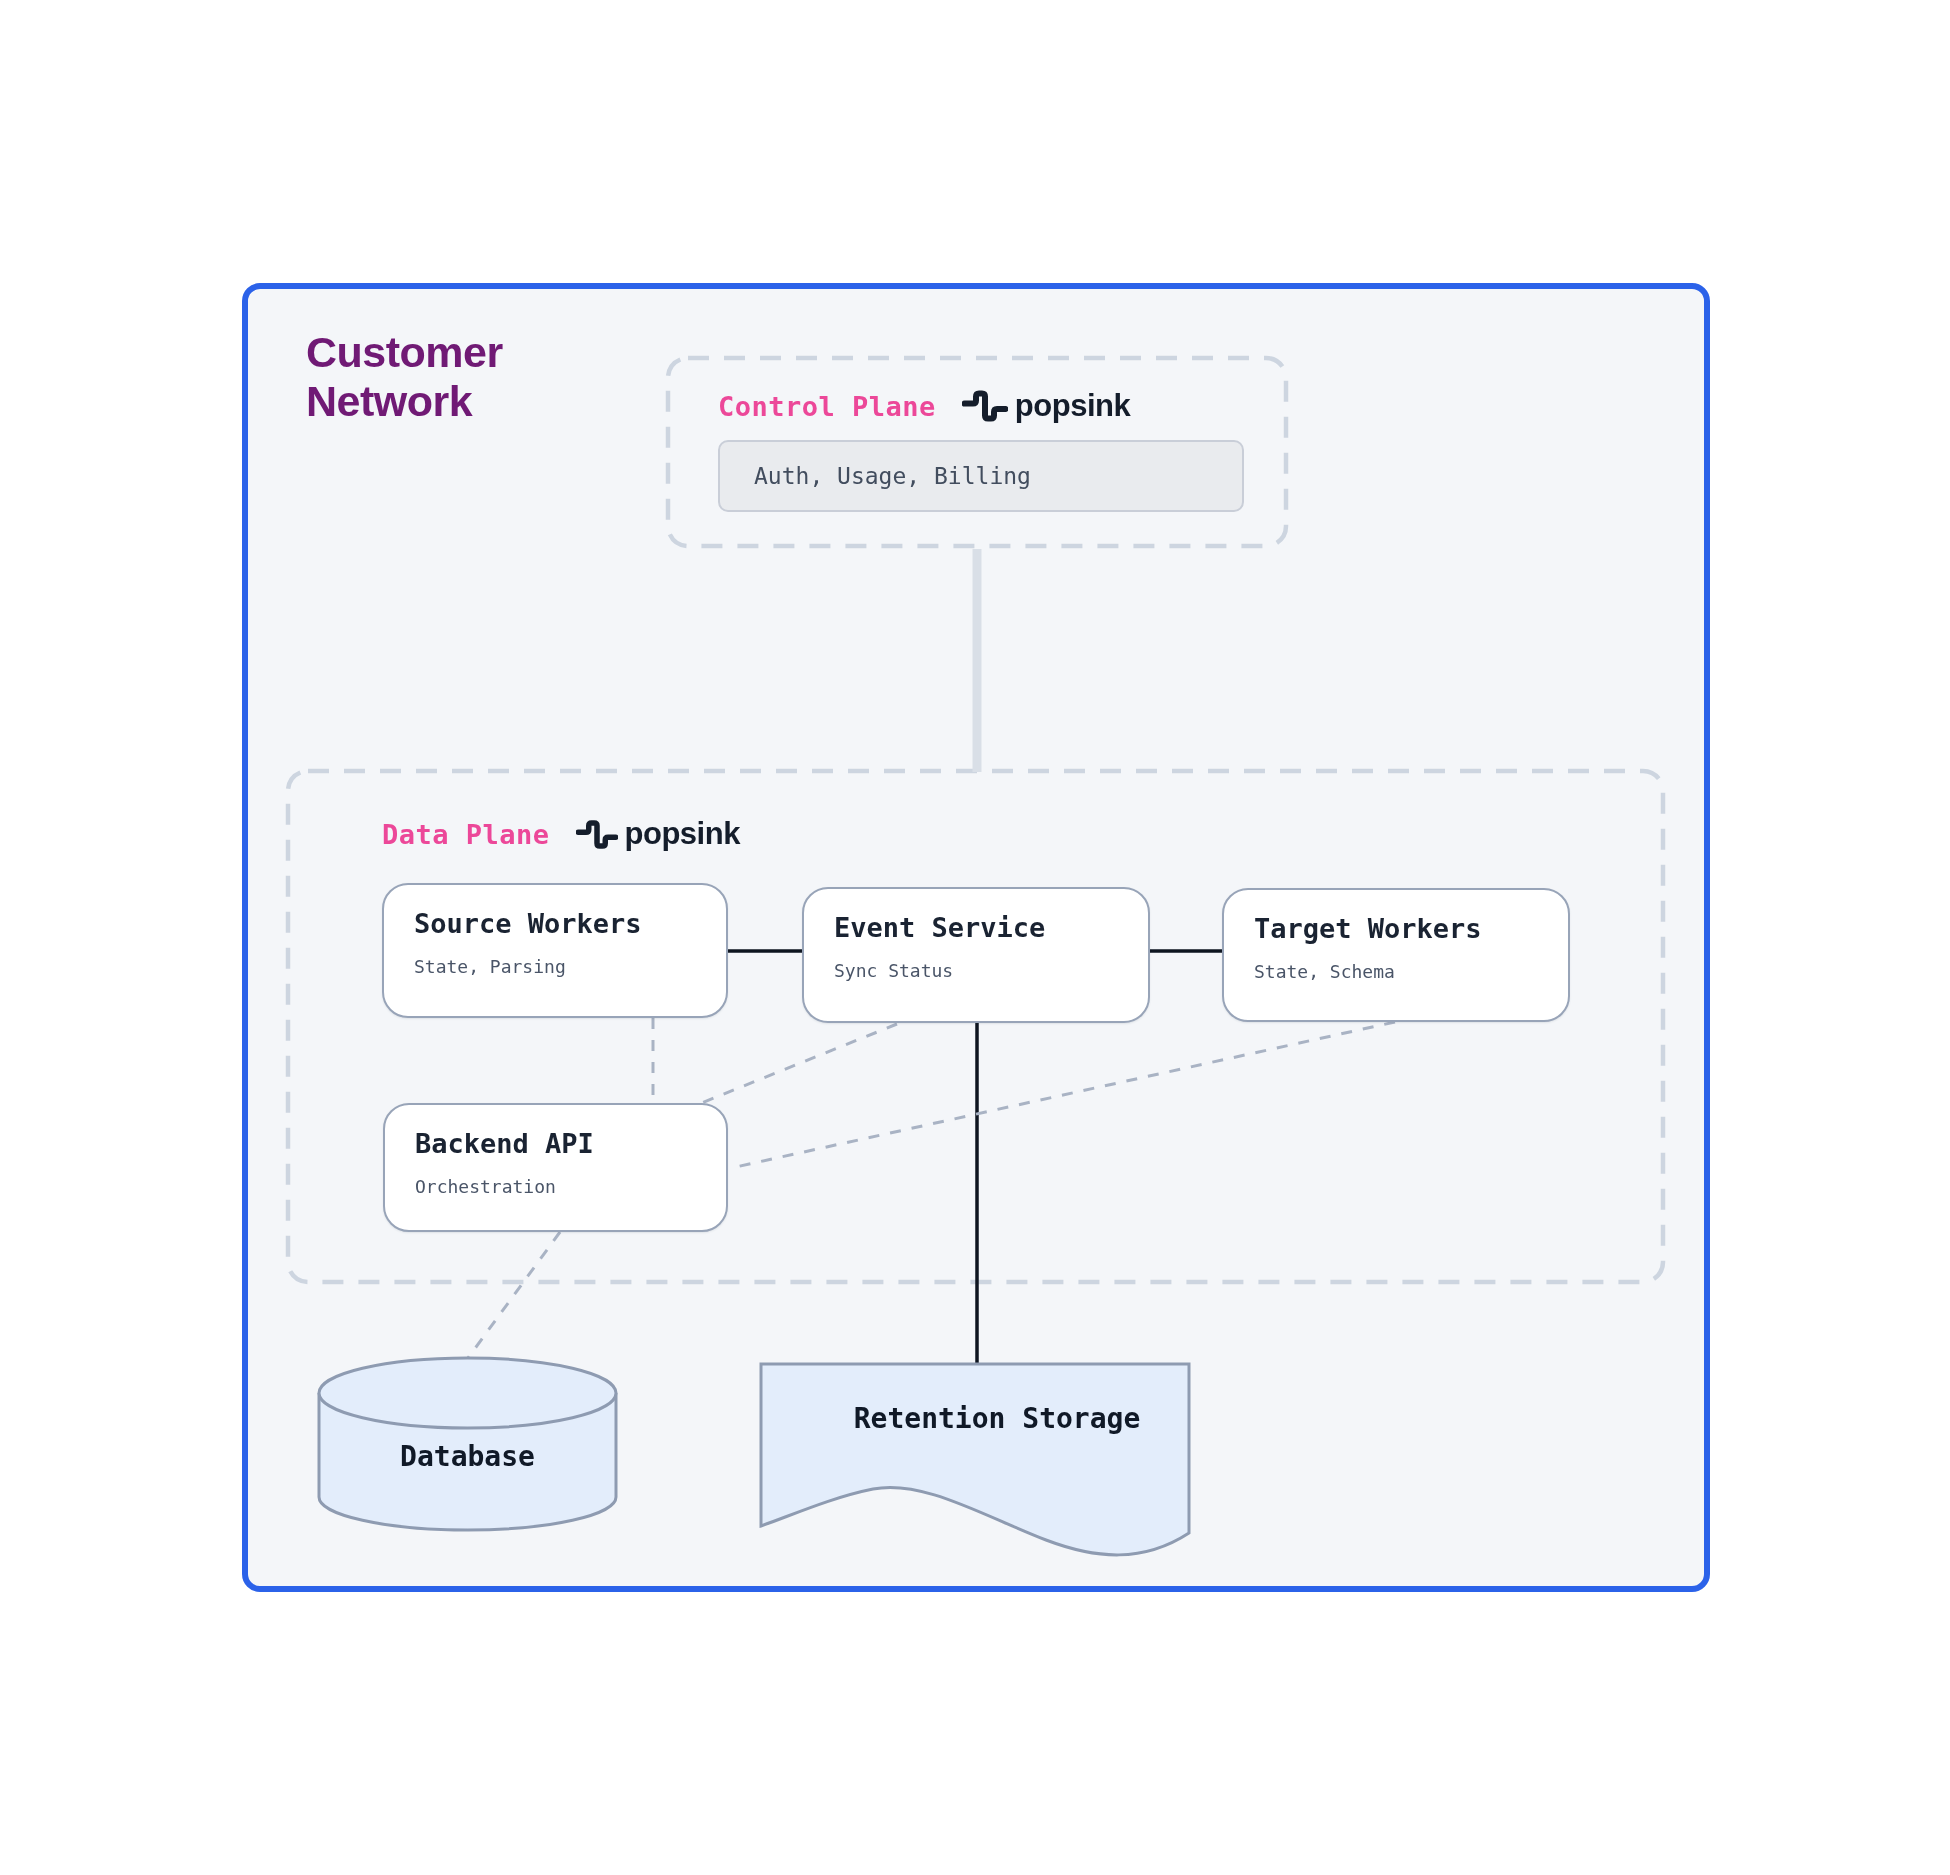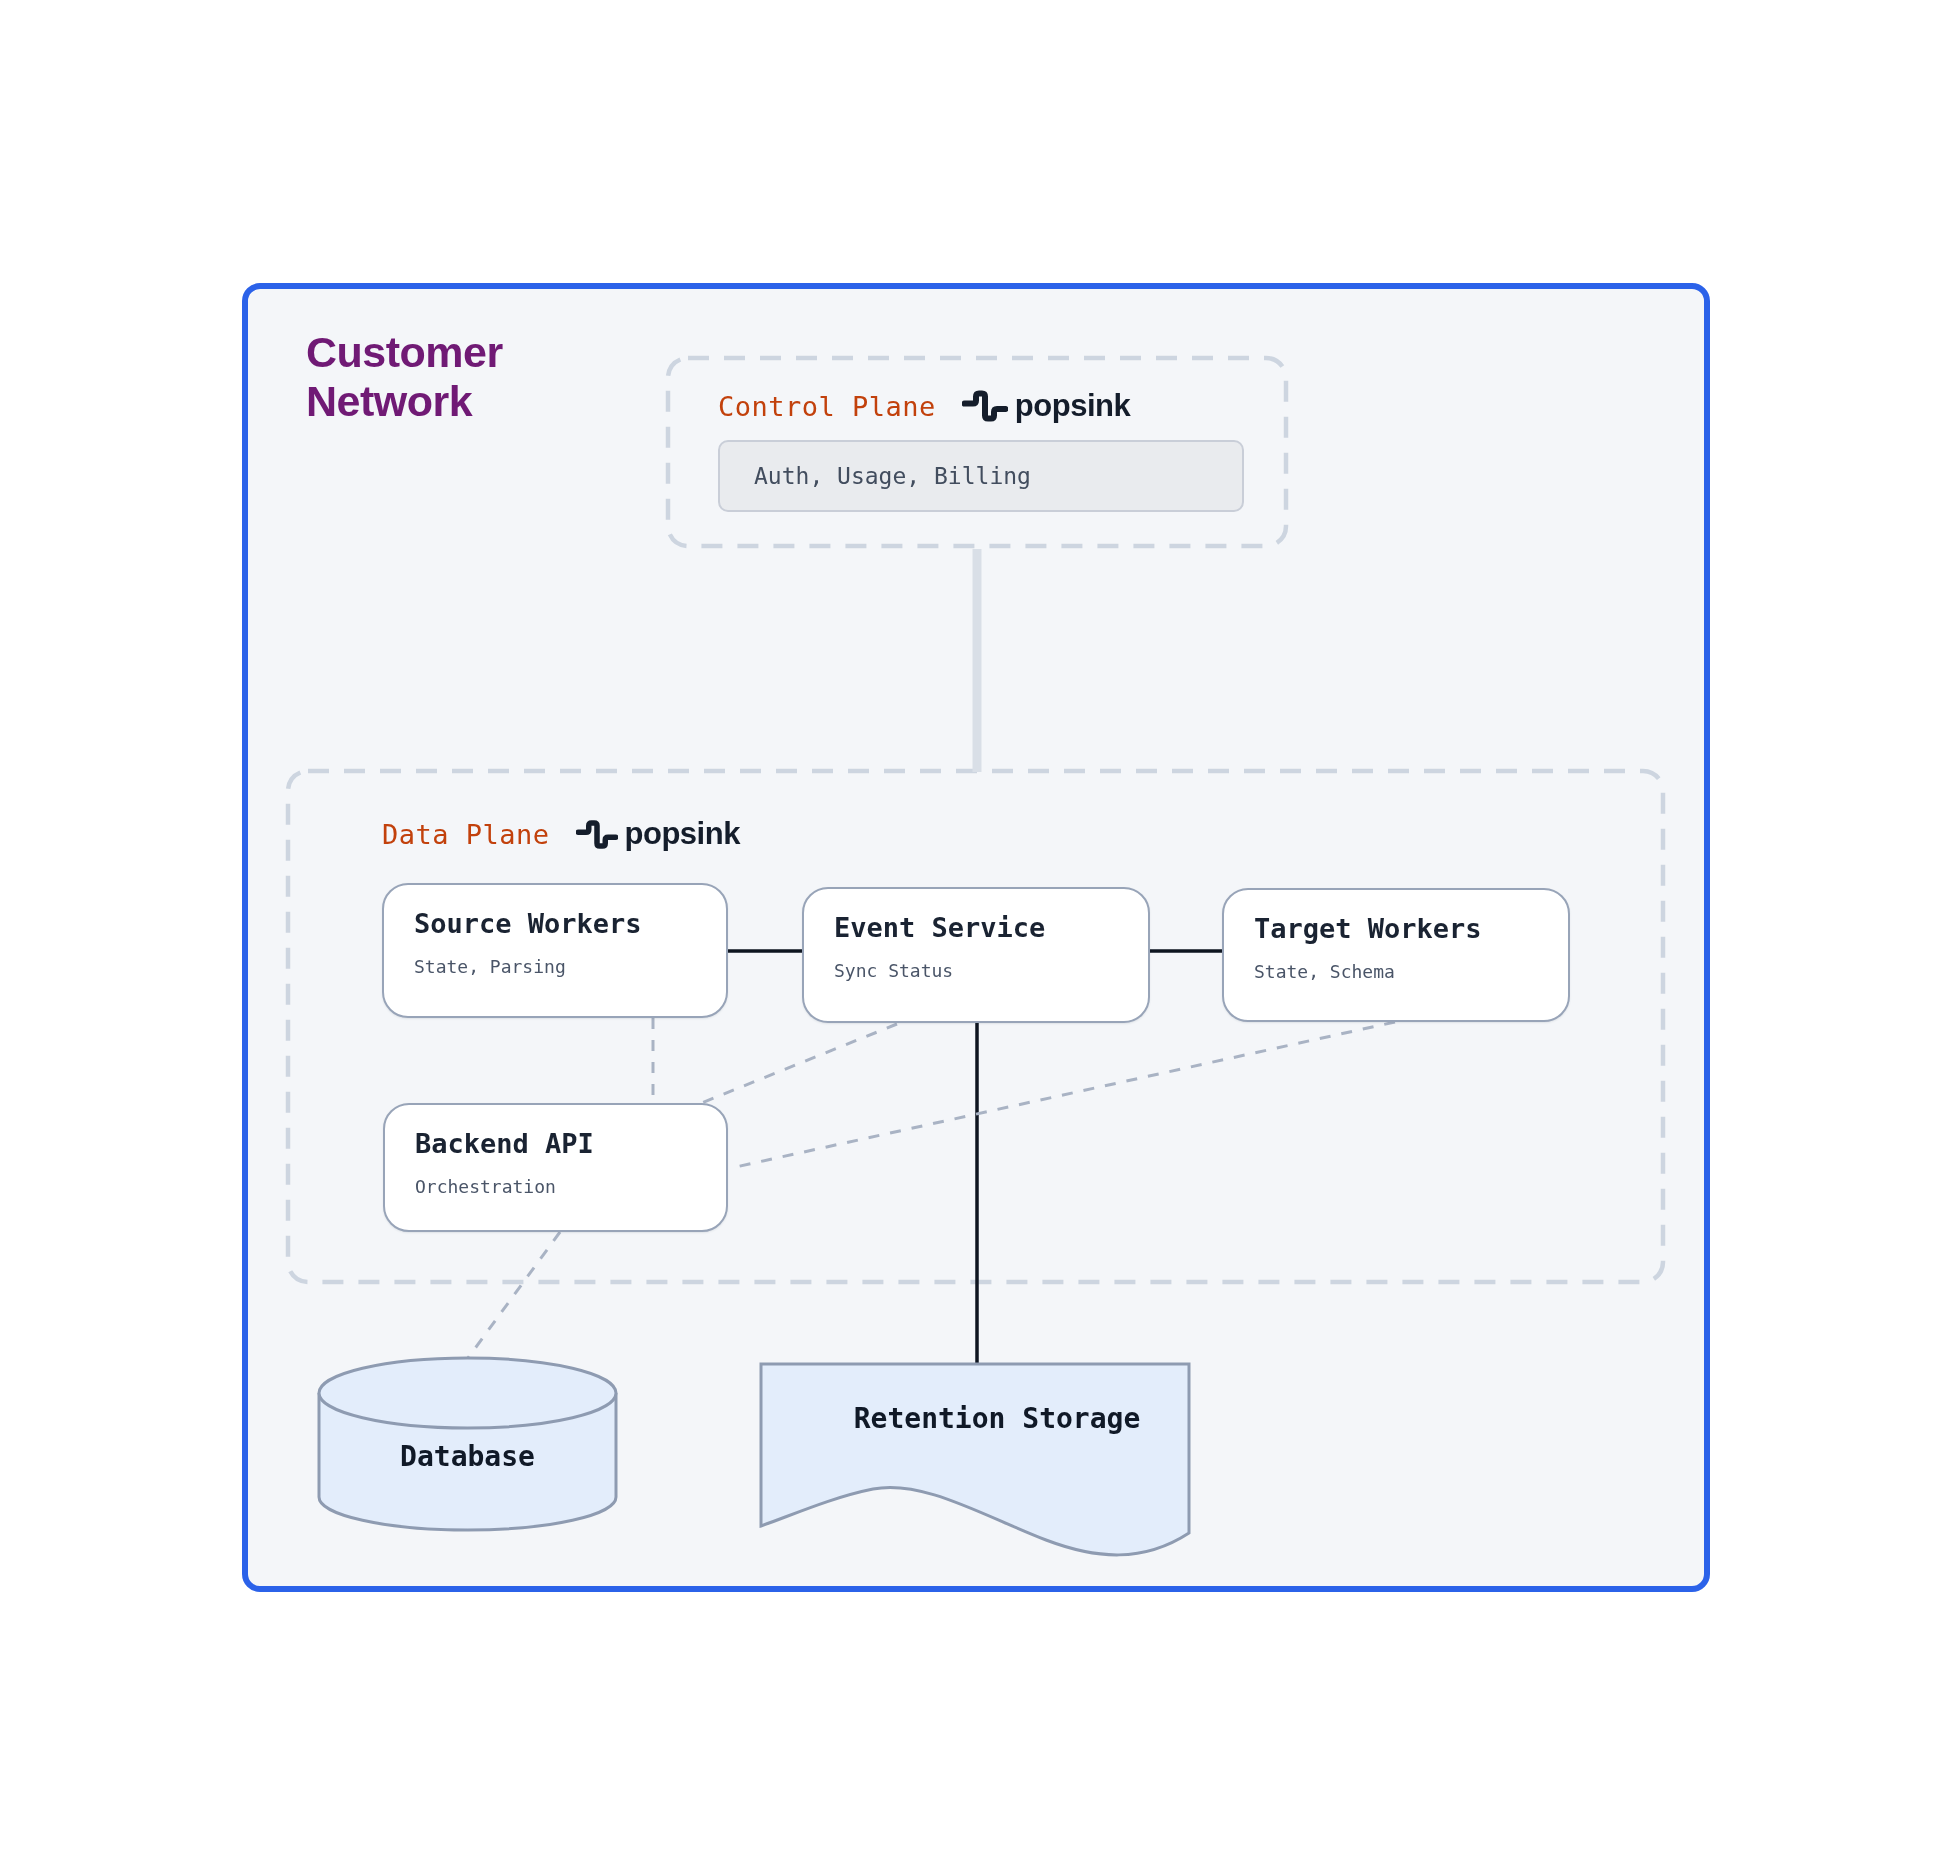--- a/index.html
+++ b/index.html
@@ -13,21 +13,21 @@
 
   .cn-title{left:292px;top:328px;width:280px;color:#701a75;
             font-family:"Liberation Sans","DejaVu Sans",sans-serif;
             font-weight:bold;font-size:43px;line-height:49px;letter-spacing:-0.5px;z-index:3;margin-left:14px;}
 
   
   svg.layer{left:0;top:0;width:1950px;height:1875px;z-index:1;}
 
   
   .plane-label{display:flex;align-items:center;gap:26px;z-index:3;}
-  .plane-title{font-weight:normal;font-size:27px;color:#c2410c;letter-spacing:0.5px;white-space:nowrap;}
+  .plane-title{font-weight:bold;font-size:27px;color:#ec4899;letter-spacing:0.5px;white-space:nowrap;}
   .cp-label{left:718px;top:388px;}
   .dp-label{left:382px;top:816px;}
 
   .brand{display:flex;align-items:center;gap:7px;}
   .brand svg{display:block;}
   .wordmark{font-family:"Liberation Sans","DejaVu Sans",sans-serif;font-weight:bold;
             font-size:31px;color:#141d2b;letter-spacing:-0.5px;}
 
   
   .chip{left:718px;top:440px;width:526px;height:72px;background:#e9ebee;

